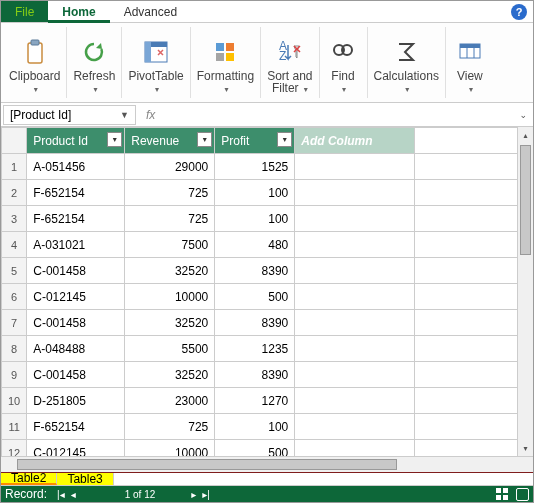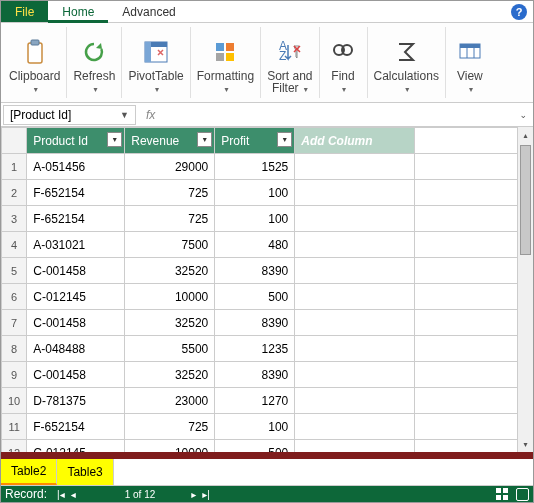--- a/index.html
+++ b/index.html
@@ -1,49 +1,49 @@
 <!DOCTYPE html>
 <html><head>
 <meta charset="utf-8">
 <style>
 *{box-sizing:border-box;margin:0;padding:0;font-family:"Segoe UI",Arial,sans-serif;font-size:12px;user-select:none}
 body{width:534px;height:503px;background:#fff;border:1px solid #999;display:flex;flex-direction:column;overflow:hidden}
 .titlebar{height:22px;background:#fff;display:flex;align-items:stretch;border-bottom:1px solid #ccc;position:relative}
-.file-tab{background:#0d6739;color:#fde047;padding:4px 14px;font-size:12px;display:flex;align-items:center}
+.file-tab{background:#0d6739;color:#84cc16;padding:4px 14px;font-size:12px;display:flex;align-items:center}
 .menu-tab{padding:4px 14px;font-size:12px;display:flex;align-items:center;color:#333;position:relative}
-.menu-tab.active{color:#0d6739;font-weight:400}
+.menu-tab.active{color:#0d6739;font-weight:700}
 .menu-tab.active::after{content:"";position:absolute;bottom:-1px;left:0;right:0;height:3px;background:#0d6739}
 .help-icon{margin-left:auto;width:16px;height:16px;border-radius:50%;background:#2a6bcc;color:#fff;display:flex;align-items:center;justify-content:center;font-size:11px;font-weight:bold;margin-right:6px;margin-top:3px}
 .ribbon{height:80px;background:#fdfdfd;border-bottom:1px solid #ccc;display:flex;align-items:stretch;padding:4px 2px}
 .ribbon-group{display:flex;flex-direction:column;align-items:center;justify-content:flex-end;padding:2px 6px;border-right:1px solid #e0e0e0;min-width:48px}
 .ribbon-group:last-child{border-right:none}
 .ribbon-icon{width:28px;height:28px;display:flex;align-items:center;justify-content:center;margin-bottom:4px}
 .ribbon-label{font-size:11px;color:#444;text-align:center;line-height:12px;white-space:pre-line}
 .dd-arrow{font-size:8px;color:#666;margin-left:2px}
 .formula-bar{height:24px;border-bottom:1px solid #ccc;display:flex;align-items:center;padding:2px}
 .name-box{width:133px;height:20px;border:1px solid #ccc;display:flex;align-items:center;padding:0 6px;background:#fff;font-size:12px}
 .name-box .dd{margin-left:auto;font-size:9px;color:#555}
 .fx{font-style:italic;color:#888;margin:0 10px}
 .fx-expand{margin-left:auto;margin-right:4px;font-size:9px;color:#555}
-.grid-area{flex:1;display:flex;flex-direction:row;overflow:hidden;position:relative}
+.grid-area{flex:1;display:flex;flex-direction:column;overflow:hidden;position:relative}
 .grid-scroll{flex:1;overflow:hidden;position:relative}
 table{border-collapse:collapse;width:100%}
 th,td{border:1px solid #ccc;height:26px;padding:0 6px;font-size:12px;background:#fff;text-align:left;vertical-align:middle}
 th.rowhead,td.rowhead{width:22px;text-align:center;background:#f3f3f3;color:#555;font-weight:normal;font-size:11px}
 th.corner{background:#f3f3f3}
 .colhead{background:#3d8e6c;color:#fff;font-weight:500;position:relative;padding-right:18px}
 .colhead .filter{position:absolute;right:2px;top:4px;width:15px;height:15px;background:#fff;border:1px solid #888;display:flex;align-items:center;justify-content:center;font-size:8px;color:#333}
 .addcol{background:#b7d4c6;color:#fff;font-style:italic;width:120px}
 td.num{text-align:right}
 .vscroll{position:absolute;right:0;top:0;bottom:0;width:16px;background:#f0f0f0;border-left:1px solid #ccc}
 .vscroll .thumb{position:absolute;left:2px;right:2px;background:#c8c8c8;border:1px solid #999}
 .vscroll .arr{position:absolute;left:0;right:0;height:16px;display:flex;align-items:center;justify-content:center;font-size:8px;color:#555;background:#f0f0f0}
 .hscroll{height:16px;background:#f0f0f0;border-top:1px solid #ccc;position:relative}
 .hscroll .thumb{position:absolute;top:2px;bottom:2px;background:#c8c8c8;border:1px solid #999}
-.sheet-tabs{height:34px;background:#fff;border-top:7px solid #7f1d1d;border-bottom:1px solid #ccc;display:flex;align-items:stretch}
+.sheet-tabs{height:14px;background:#fff;border-top:1px solid #7f1d1d;border-bottom:1px solid #ccc;display:flex;align-items:stretch}
 .sheet-tab{padding:3px 10px;border-right:1px solid #ccc;background:#ffff00;font-size:12px;display:flex;align-items:center}
 .sheet-tab.active{background:#ffff00;border-bottom:2px solid #ff8c00;font-weight:500}
 .status-bar{height:16px;background:#0d6739;color:#fff;display:flex;align-items:center;font-size:11px;padding:0 4px}
 .status-bar .nav{margin-left:10px;display:flex;align-items:center;gap:6px}
 .status-bar .nav span{font-size:10px}
 .status-bar .pos{margin-left:43px}
 .status-bar .right{margin-left:auto;display:flex;gap:8px;align-items:center}
 .grid-icon{display:inline-block;width:12px;height:12px;background:linear-gradient(#fff 0 0) 0 0/5px 5px,linear-gradient(#fff 0 0) 7px 0/5px 5px,linear-gradient(#fff 0 0) 0 7px/5px 5px,linear-gradient(#fff 0 0) 7px 7px/5px 5px;background-repeat:no-repeat}
 .db-icon{display:inline-block;width:13px;height:13px;border:1px solid #fff;border-radius:2px}
 svg{display:block}
@@ -242,21 +242,21 @@
           <tr>
             <td class="rowhead">9</td>
             <td>C-001458</td>
             <td class="num">32520</td>
             <td class="num">8390</td>
             <td></td>
             <td style="border-left:none"></td>
           </tr>
           <tr>
             <td class="rowhead">10</td>
-            <td>D-781375</td>
+            <td>D-251805</td>
             <td class="num">23000</td>
             <td class="num">1270</td>
             <td></td>
             <td style="border-left:none"></td>
           </tr>
           <tr>
             <td class="rowhead">11</td>
             <td>F-652154</td>
             <td class="num">725</td>
             <td class="num">100</td>

